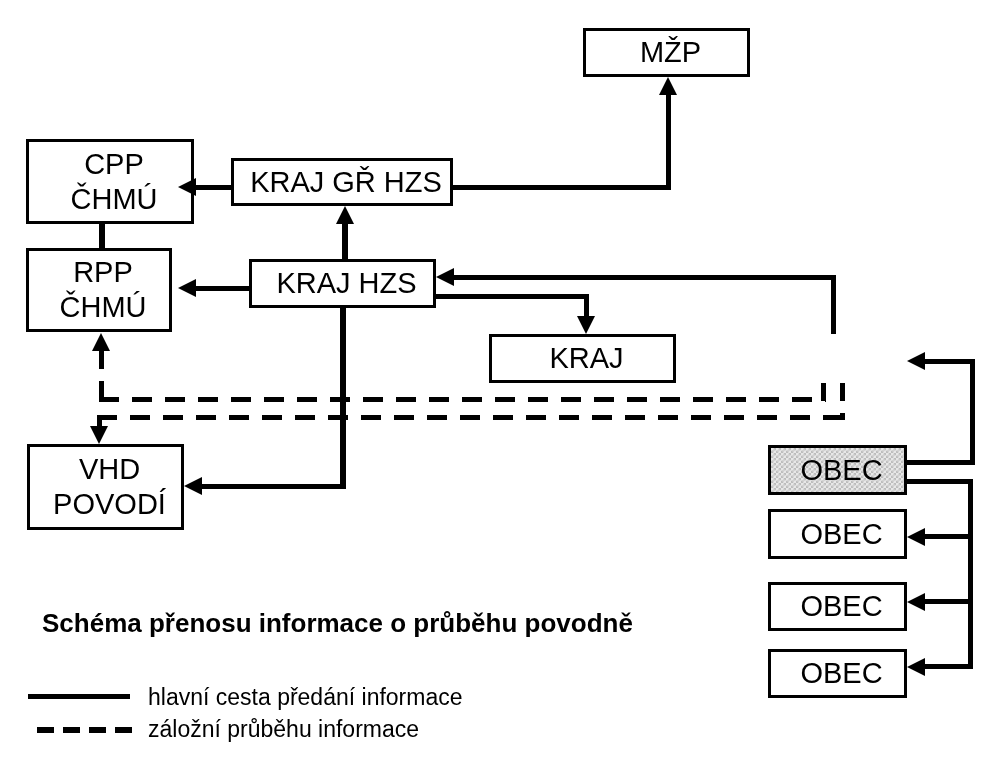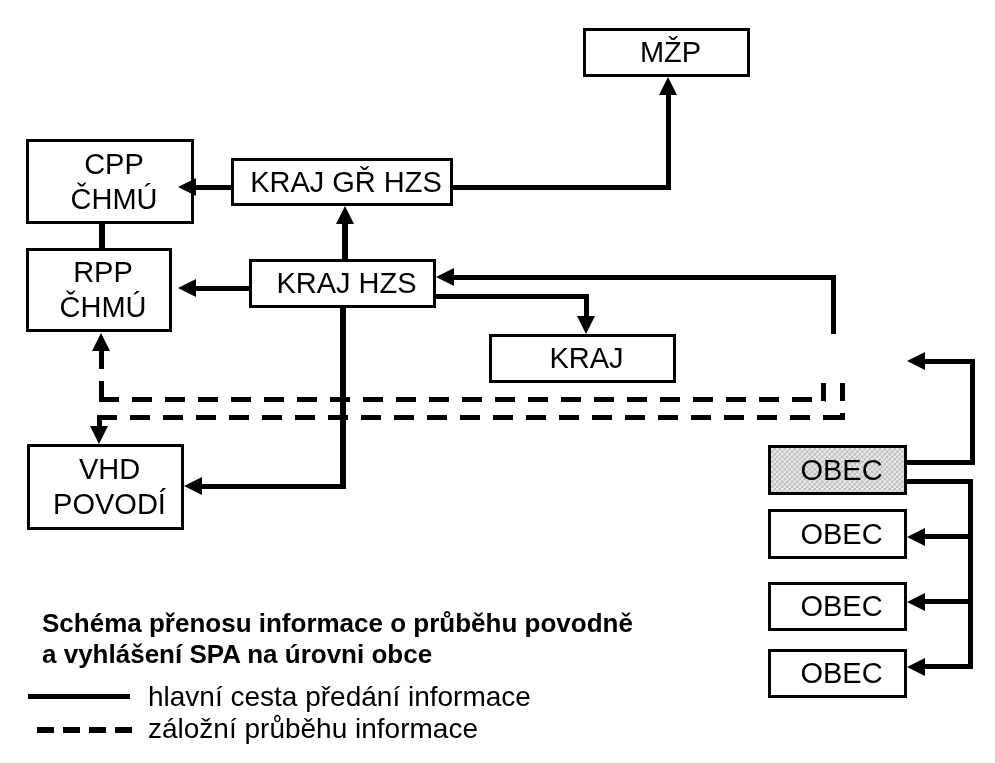--- a/index.html
+++ b/index.html
@@ -23,21 +23,21 @@
   .ln{position:absolute;background:#000;}
   .dash-h{position:absolute;height:5px;background:repeating-linear-gradient(90deg,#000 0 20px,transparent 20px 33px);}
   .dash-v{position:absolute;width:5px;background:repeating-linear-gradient(180deg,#000 0 18px,transparent 18px 30px);}
   .ah{position:absolute;width:0;height:0;border-style:solid;}
   .ah-left {border-width:9px 18px 9px 0;border-color:transparent #000 transparent transparent;}
   .ah-up   {border-width:0 9px 18px 9px;border-color:transparent transparent #000 transparent;}
   .ah-down {border-width:18px 9px 0 9px;border-color:#000 transparent transparent transparent;}
   #title{
     position:absolute;left:25px;top:608px;font-size:26px;font-weight:bold;line-height:31px;white-space:nowrap;margin-left:17px;
   }
-  .legend-label{position:absolute;font-size:28px;line-height:24px;white-space:nowrap;}
+  .legend-label{position:absolute;font-size:23px;line-height:24px;white-space:nowrap;}
   #legend-solid-swatch{position:absolute;left:28px;top:694px;width:102px;height:5px;background:#000;}
   #legend-dashed-swatch{position:absolute;left:37px;top:727px;width:96px;height:6px;
     background:repeating-linear-gradient(90deg,#000 0 17px,transparent 17px 26px);}
 </style>
 </head>
 <body>
 
 <div id="canvas">
 
   <div class="node" style="left:583px;top:28px;width:167px;height:49px">
@@ -134,21 +134,20 @@
   <div class="dash-v" style="left:99px;top:351px;height:51px"></div>
   <div class="ah ah-up" style="left:92px;top:333px"></div>
 
   <div class="dash-v" style="left:840px;top:383px;height:37px"></div>
   <div class="dash-h" style="left:97px;top:415px;width:748px"></div>
   <div class="dash-v" style="left:97px;top:415px;height:13px"></div>
   <div class="ah ah-down" style="left:90px;top:426px"></div>
 
   <div id="title">
     <div>Schéma přenosu informace o průběhu povodně</div>
-    <div>a vyhlášení SPA na úrovni obce</div>
   </div>
 
   <div>
     <div id="legend-solid-swatch"></div>
     <div class="legend-label" style="left:148px;top:685px">hlavní cesta předání informace</div>
     <div id="legend-dashed-swatch"></div>
     <div class="legend-label" style="left:148px;top:717px">záložní průběhu informace</div>
   </div>
 
 </div>

